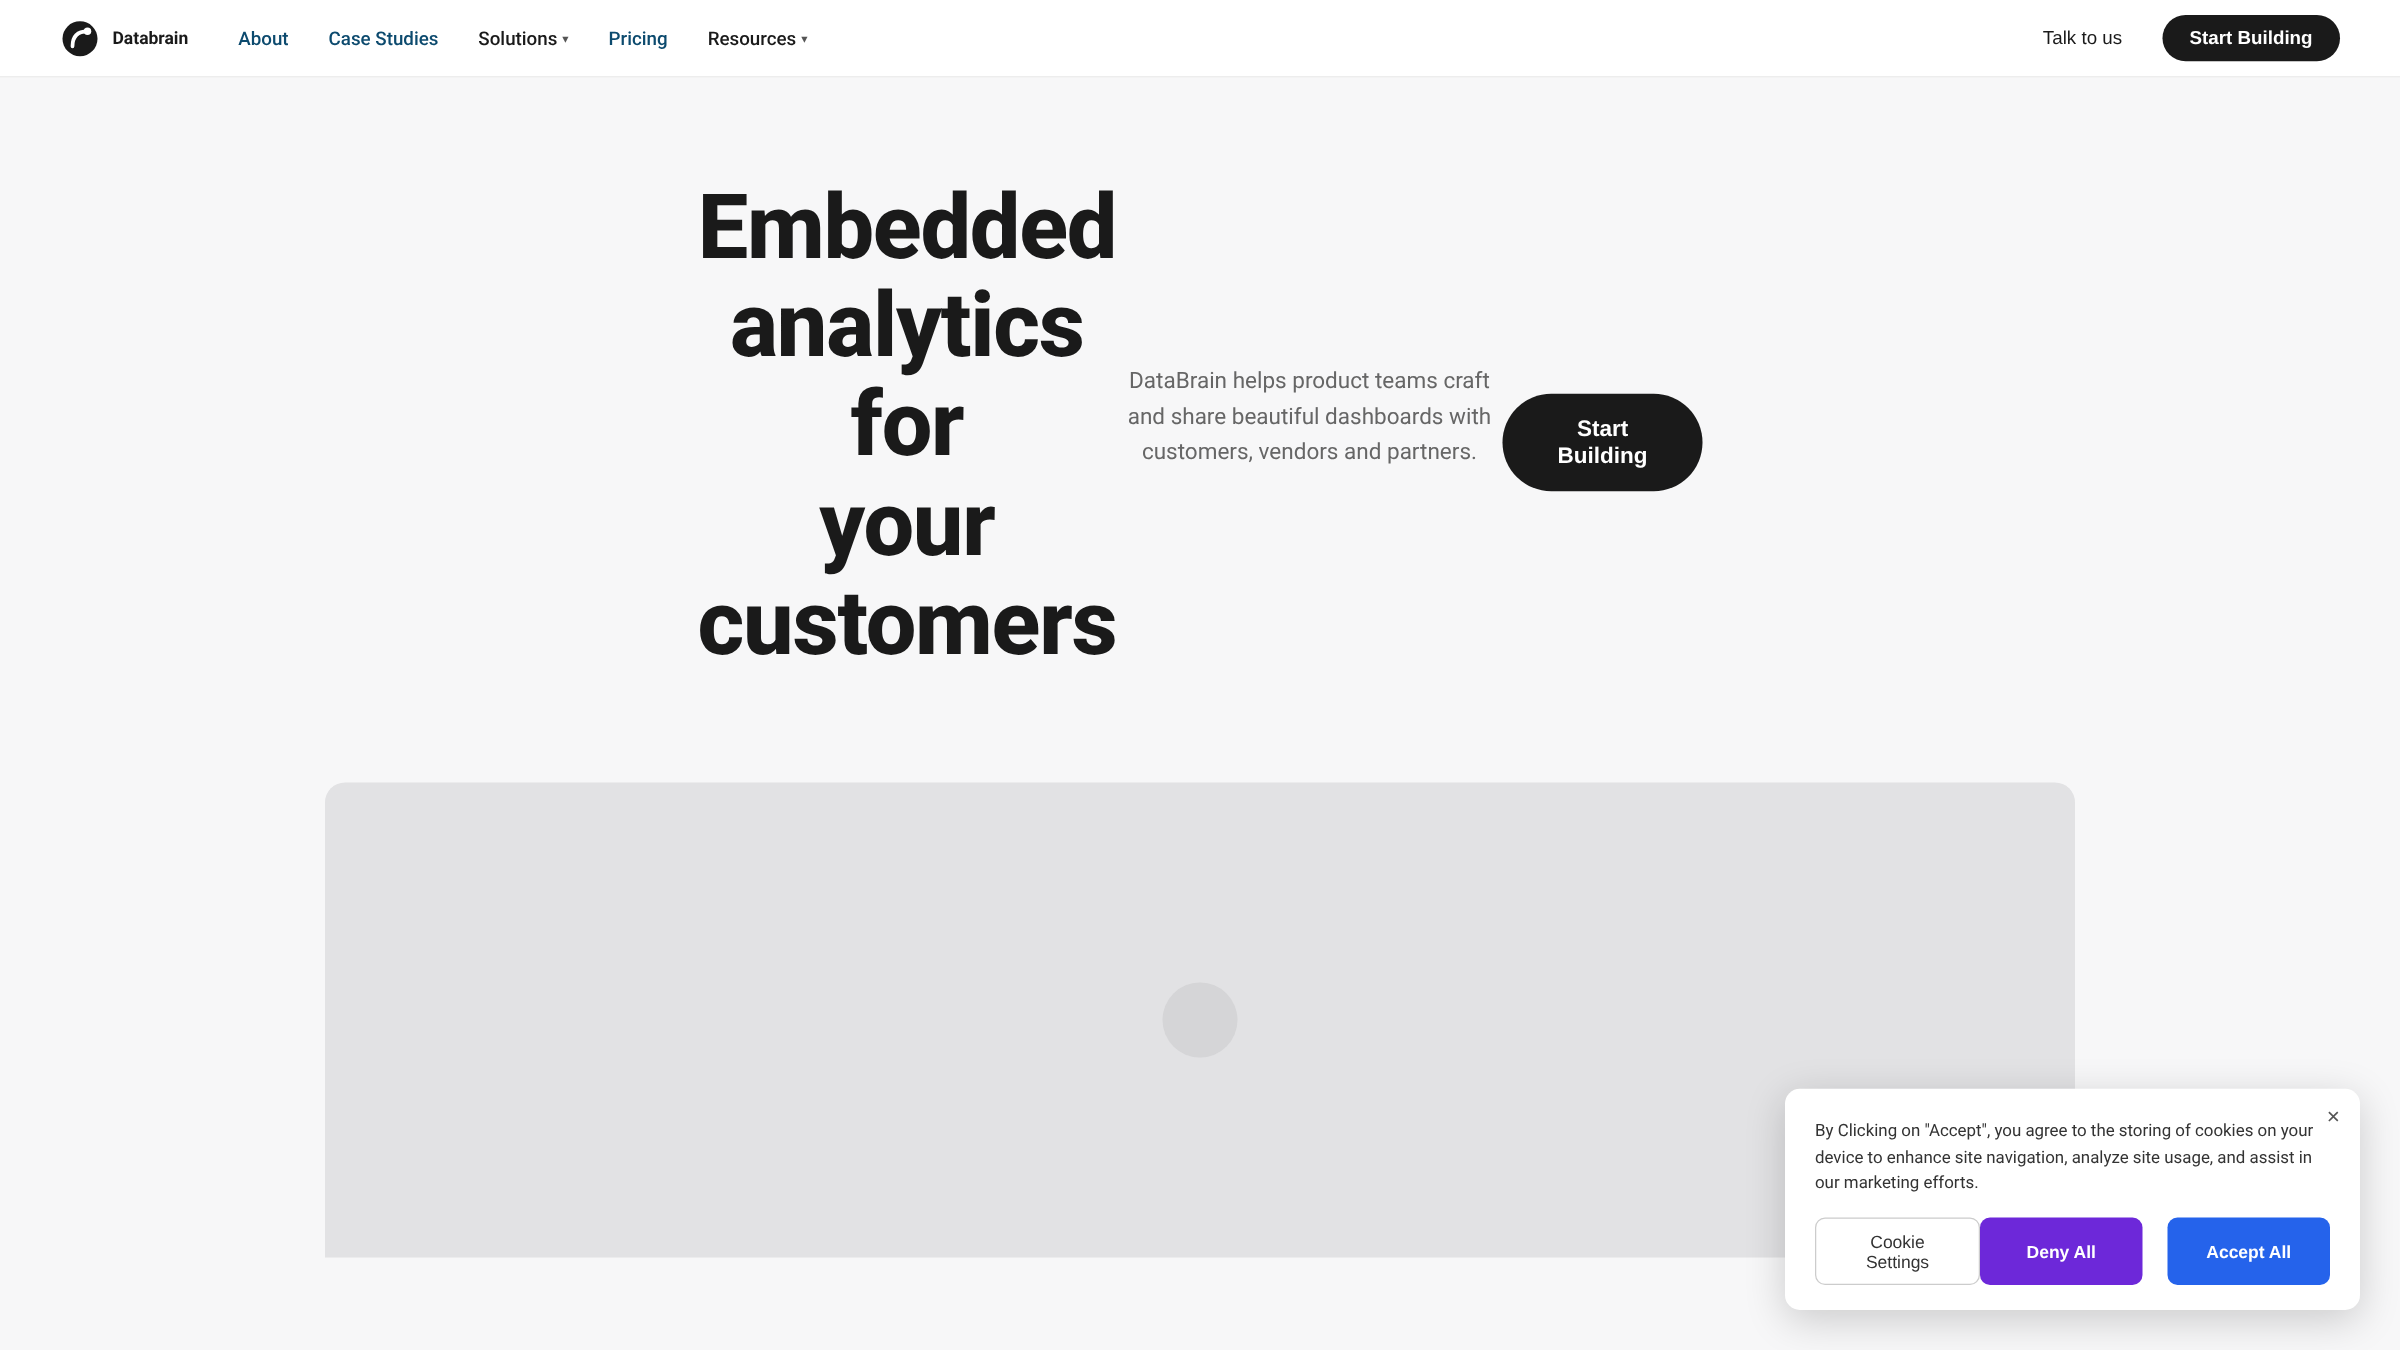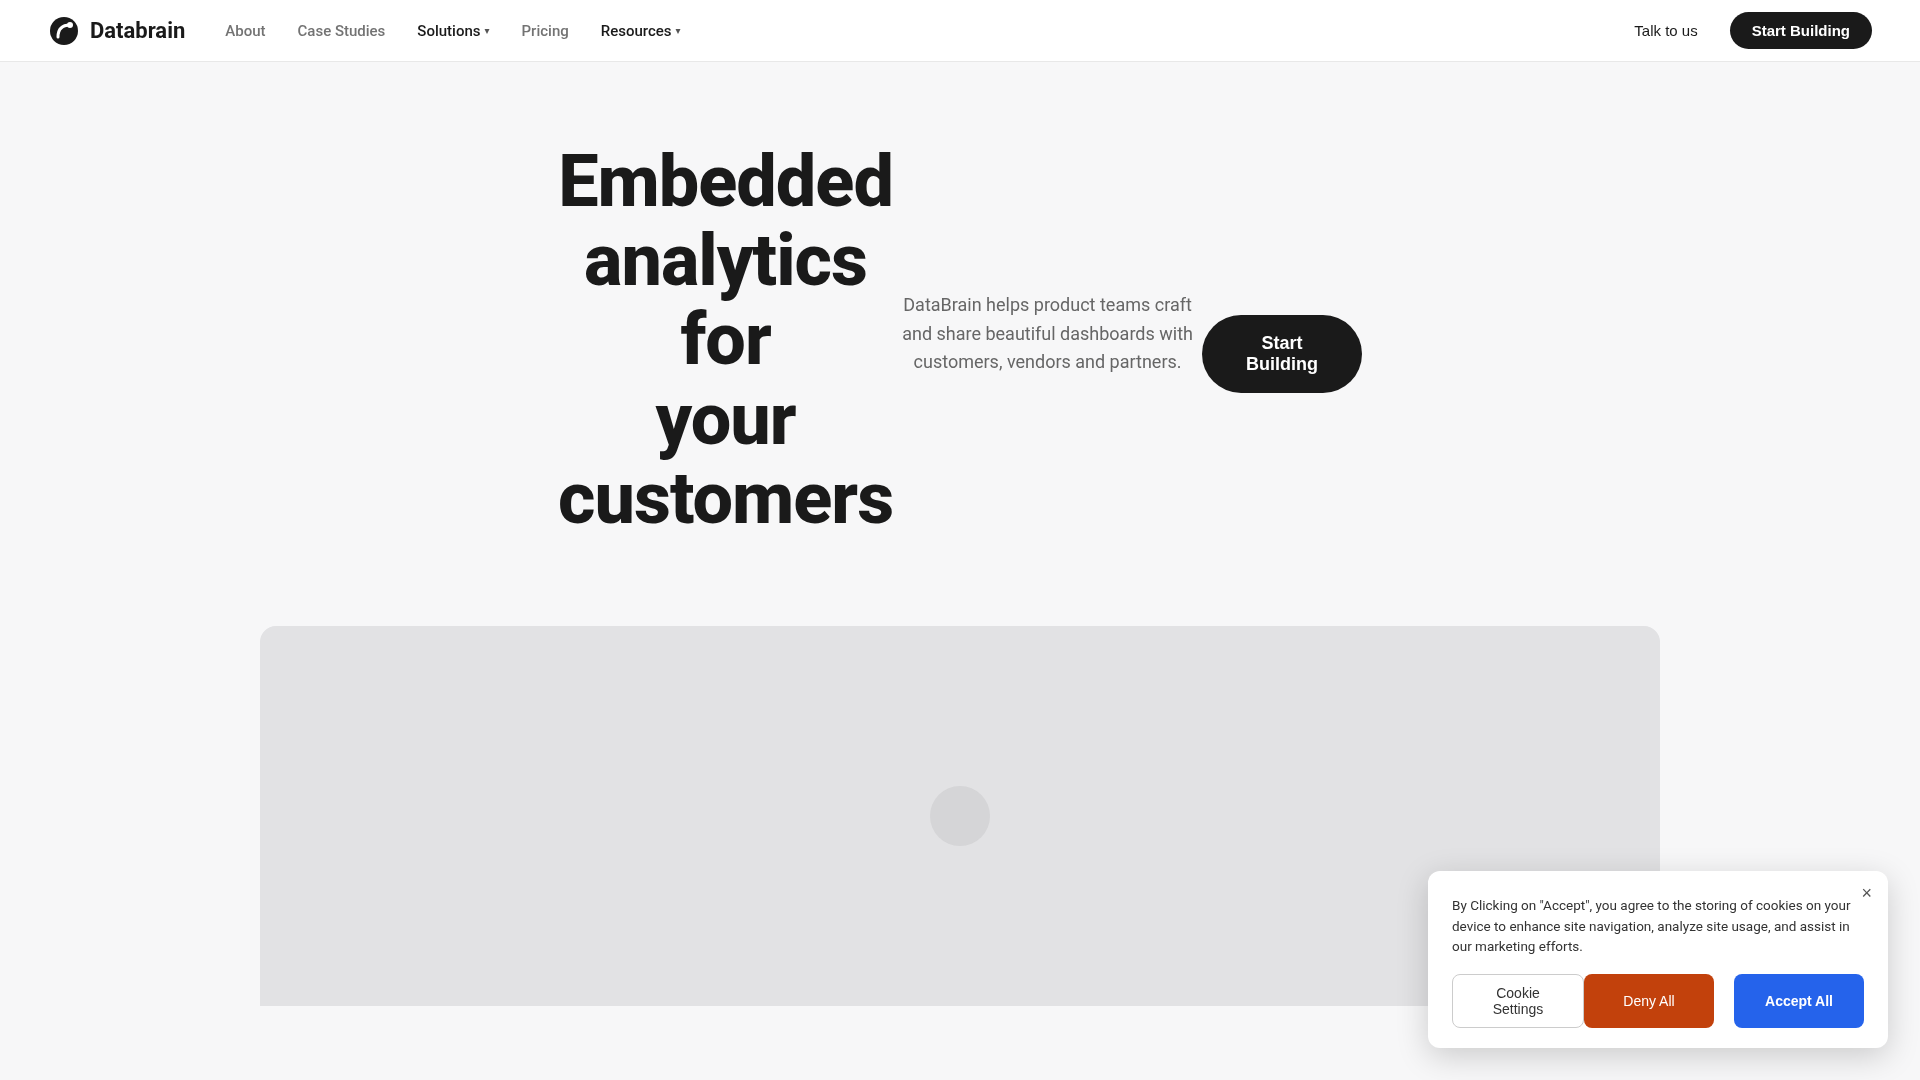--- a/index.html
+++ b/index.html
@@ -39,35 +39,35 @@
       gap: 10px;
       text-decoration: none;
     }
 
     .logo-icon {
       width: 32px;
       height: 32px;
     }
 
     .logo-text {
-      font-size: 22px;
+      font-size: 14px;
       font-weight: 700;
       color: #1a1a1a;
     }
 
     .nav-links {
       display: flex;
       align-items: center;
       gap: 32px;
       list-style: none;
     }
 
     .nav-links a {
       text-decoration: none;
-      color: #737373;
+      color: #0c4a6e;
       font-size: 15px;
       font-weight: 500;
     }
 
     .nav-links .dropdown {
       display: flex;
       align-items: center;
       gap: 4px;
       cursor: pointer;
       font-size: 15px;
@@ -226,27 +226,27 @@
       border-radius: 8px;
       padding: 10px 18px;
       font-size: 14px;
       font-weight: 500;
       cursor: pointer;
       color: #333;
       flex: 1;
     }
 
     .deny-all-btn {
-      background: #c2410c;
+      background: #6d28d9;
       color: #fff;
       border: none;
       border-radius: 8px;
       padding: 10px 18px;
       font-size: 14px;
-      font-weight: 400;
+      font-weight: 700;
       cursor: pointer;
       flex: 1;
     }
 
     .accept-all-btn {
       background: #2563eb;
       color: #fff;
       border: none;
       border-radius: 8px;
       padding: 10px 18px;

